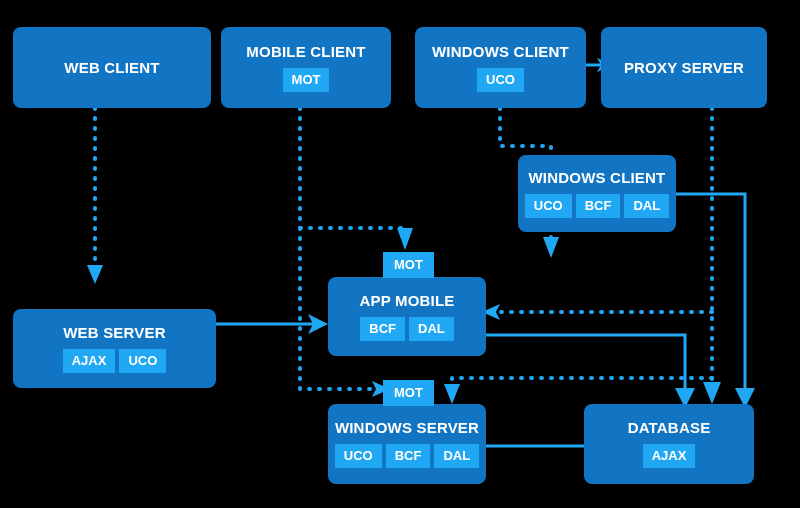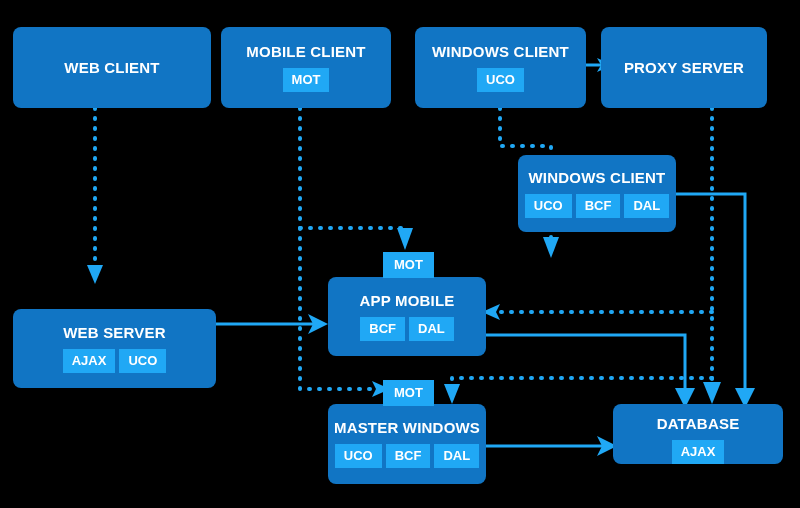--- a/index.html
+++ b/index.html
@@ -196,28 +196,28 @@
     <div class="node-title">APP MOBILE</div>
     <div class="tag-row wide">
       <span class="tag">BCF</span>
       <span class="tag">DAL</span>
     </div>
   </div>
 
   <div class="tab-tag" style="left:383px; top:380px;">MOT</div>
 
   <div class="node" style="left:328px; top:404px; width:158px; height:80px;">
-    <div class="node-title">MASTER WINDOWS</div>
+    <div class="node-title">WINDOWS SERVER</div>
     <div class="tag-row">
       <span class="tag">UCO</span>
       <span class="tag">BCF</span>
       <span class="tag">DAL</span>
     </div>
   </div>
 
-  <div class="node" style="left:613px; top:404px; width:170px; height:60px;justify-content:flex-end;">
+  <div class="node" style="left:584px; top:404px; width:170px; height:80px;">
     <div class="node-title">DATABASE</div>
     <div class="tag-row">
       <span class="tag">AJAX</span>
     </div>
   </div>
 
 </div>
 
 </body></html>

